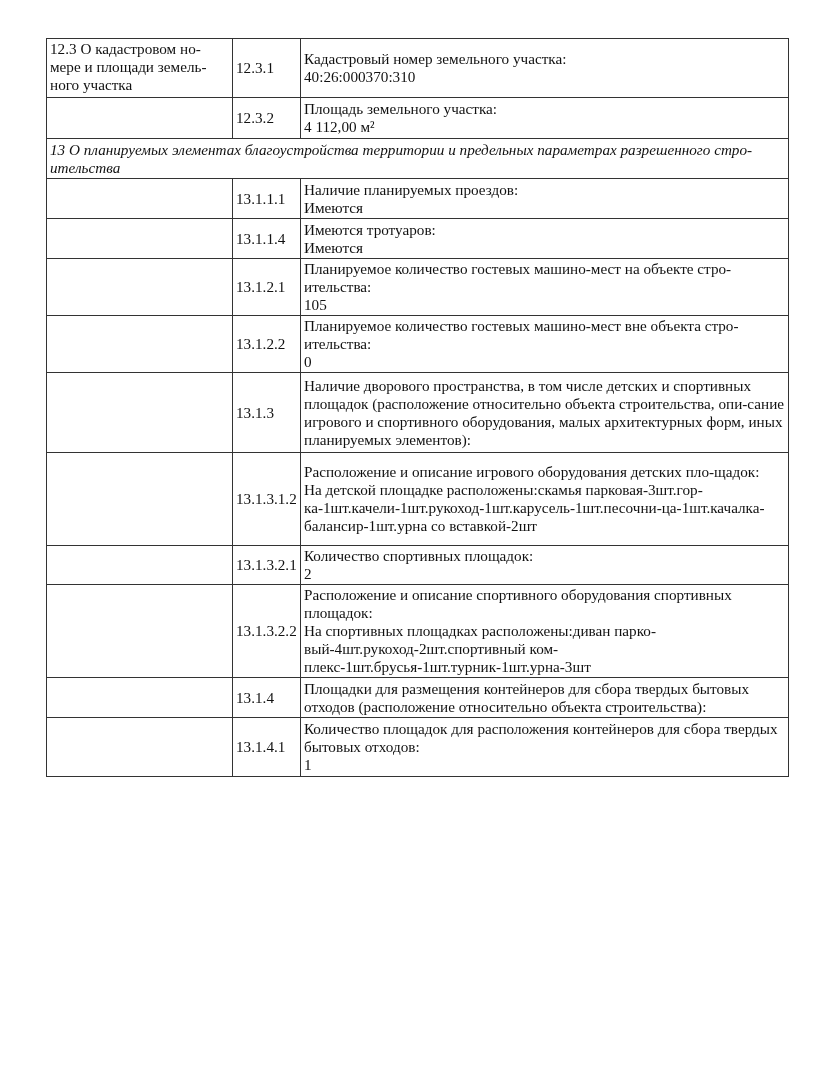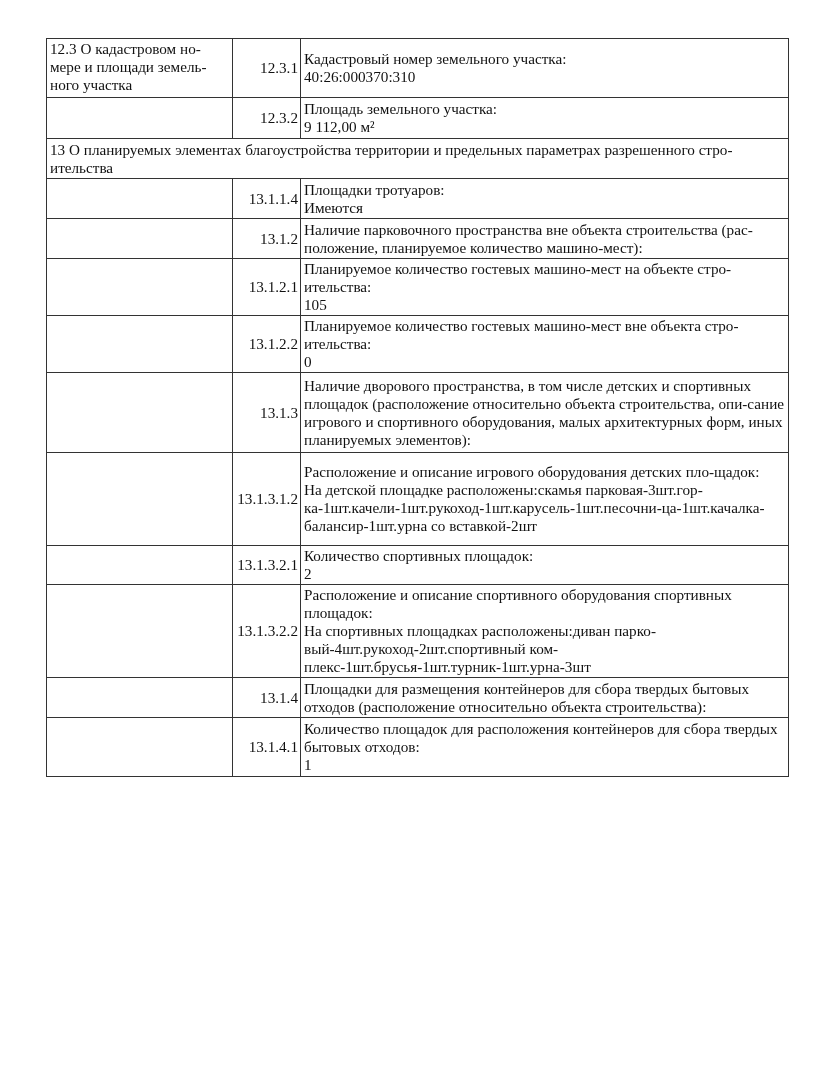--- a/index.html
+++ b/index.html
@@ -3,23 +3,23 @@
 <meta charset="utf-8">
 <style>
   html, body { margin: 0; padding: 0; background: #ffffff; }
   body { width: 835px; height: 1080px; position: relative; overflow: hidden;
          font-family: "Liberation Serif", "DejaVu Serif", serif; color: #111; }
   table.doc { position: absolute; left: 46px; top: 38px; width: 743px;
               border-collapse: collapse; table-layout: fixed;
               font-size: 15.2px; line-height: 18px; }
   table.doc td { border: 1.5px solid #333; padding: 1px 2px 1px 3px; vertical-align: middle; }
   td.c1 { width: 181px; vertical-align: top; margin-top: 21px; }
-  td.c2 { width: 63px; text-align: right; }
+  td.c2 { width: 63px; }
   td.c3 { vertical-align: top; }
-  td.full { vertical-align: top; }
+  td.full { vertical-align: top; font-style: italic; }
   .val { font-weight: normal; display: block; }
   .lbl { display: block; }
   td.num { padding-left: 2px; white-space: nowrap; }
 </style>
 </head>
 <body>
 
 <table class="doc">
   <colgroup>
       <col style="width:186px">
@@ -35,48 +35,49 @@
         <span class="lbl">Кадастровый номер земельного участка:</span>
         <span class="val">40:26:000370:310</span>
       </td>
     </tr>
 
     <tr style="height:41px">
       <td class="c1"></td>
       <td class="c2 num">12.3.2</td>
       <td class="c3">
         <span class="lbl">Площадь земельного участка:</span>
-        <span class="val">9 112,00 м²</span>
+        <span class="val">4 112,00 м²</span>
       </td>
     </tr>
 
     <tr style="height:40px">
       <td class="full" colspan="3">13 О планируемых элементах благоустройства территории и предельных параметрах разрешенного стро-ительства</td>
     </tr>
 
 
+    <tr style="height:40px">
+      <td class="c1"></td>
+      <td class="c2 num">13.1.1.1</td>
+      <td class="c3">
+        <span class="lbl">Наличие планируемых проездов:</span>
+        <span class="val">Имеются</span>
+      </td>
+    </tr>
 
 
 
     <tr style="height:40px">
       <td class="c1"></td>
       <td class="c2 num">13.1.1.4</td>
       <td class="c3">
-        <span class="lbl">Площадки тротуаров:</span>
+        <span class="lbl">Имеются тротуаров:</span>
         <span class="val">Имеются</span>
       </td>
     </tr>
 
-    <tr style="height:40px">
-      <td class="c1"></td>
-      <td class="c2 num">13.1.2</td>
-      <td class="c3">
-        <span class="lbl">Наличие парковочного пространства вне объекта строительства (рас-положение, планируемое количество машино-мест):</span>
-      </td>
-    </tr>
 
     <tr style="height:57px">
       <td class="c1"></td>
       <td class="c2 num">13.1.2.1</td>
       <td class="c3">
         <span class="lbl">Планируемое количество гостевых машино-мест на объекте стро-ительства:</span>
         <span class="val">105</span>
       </td>
     </tr>
 

